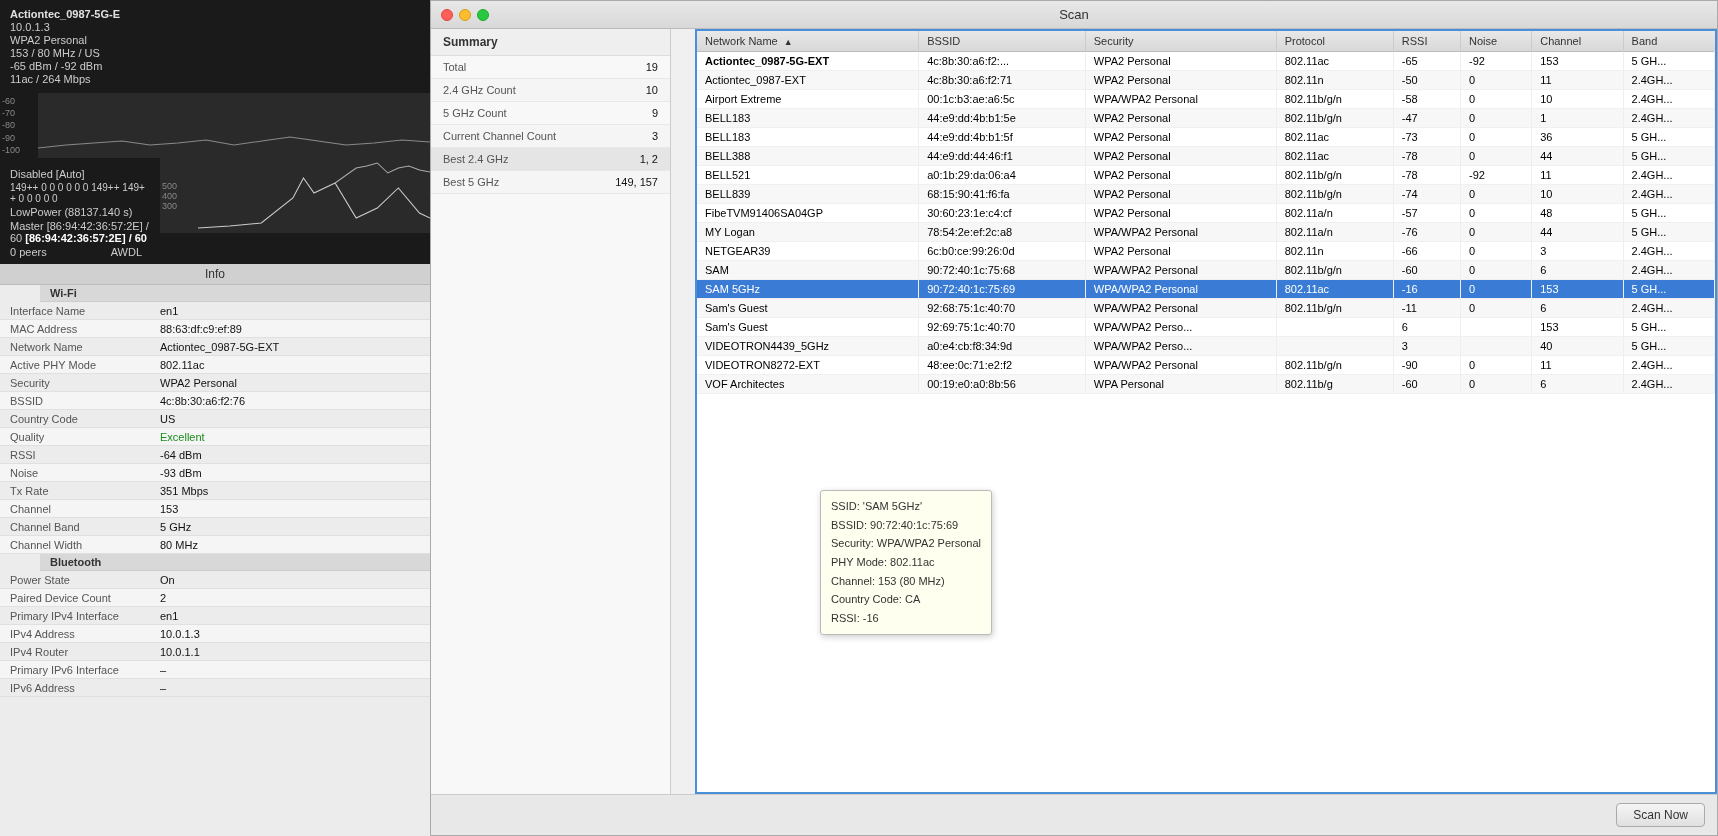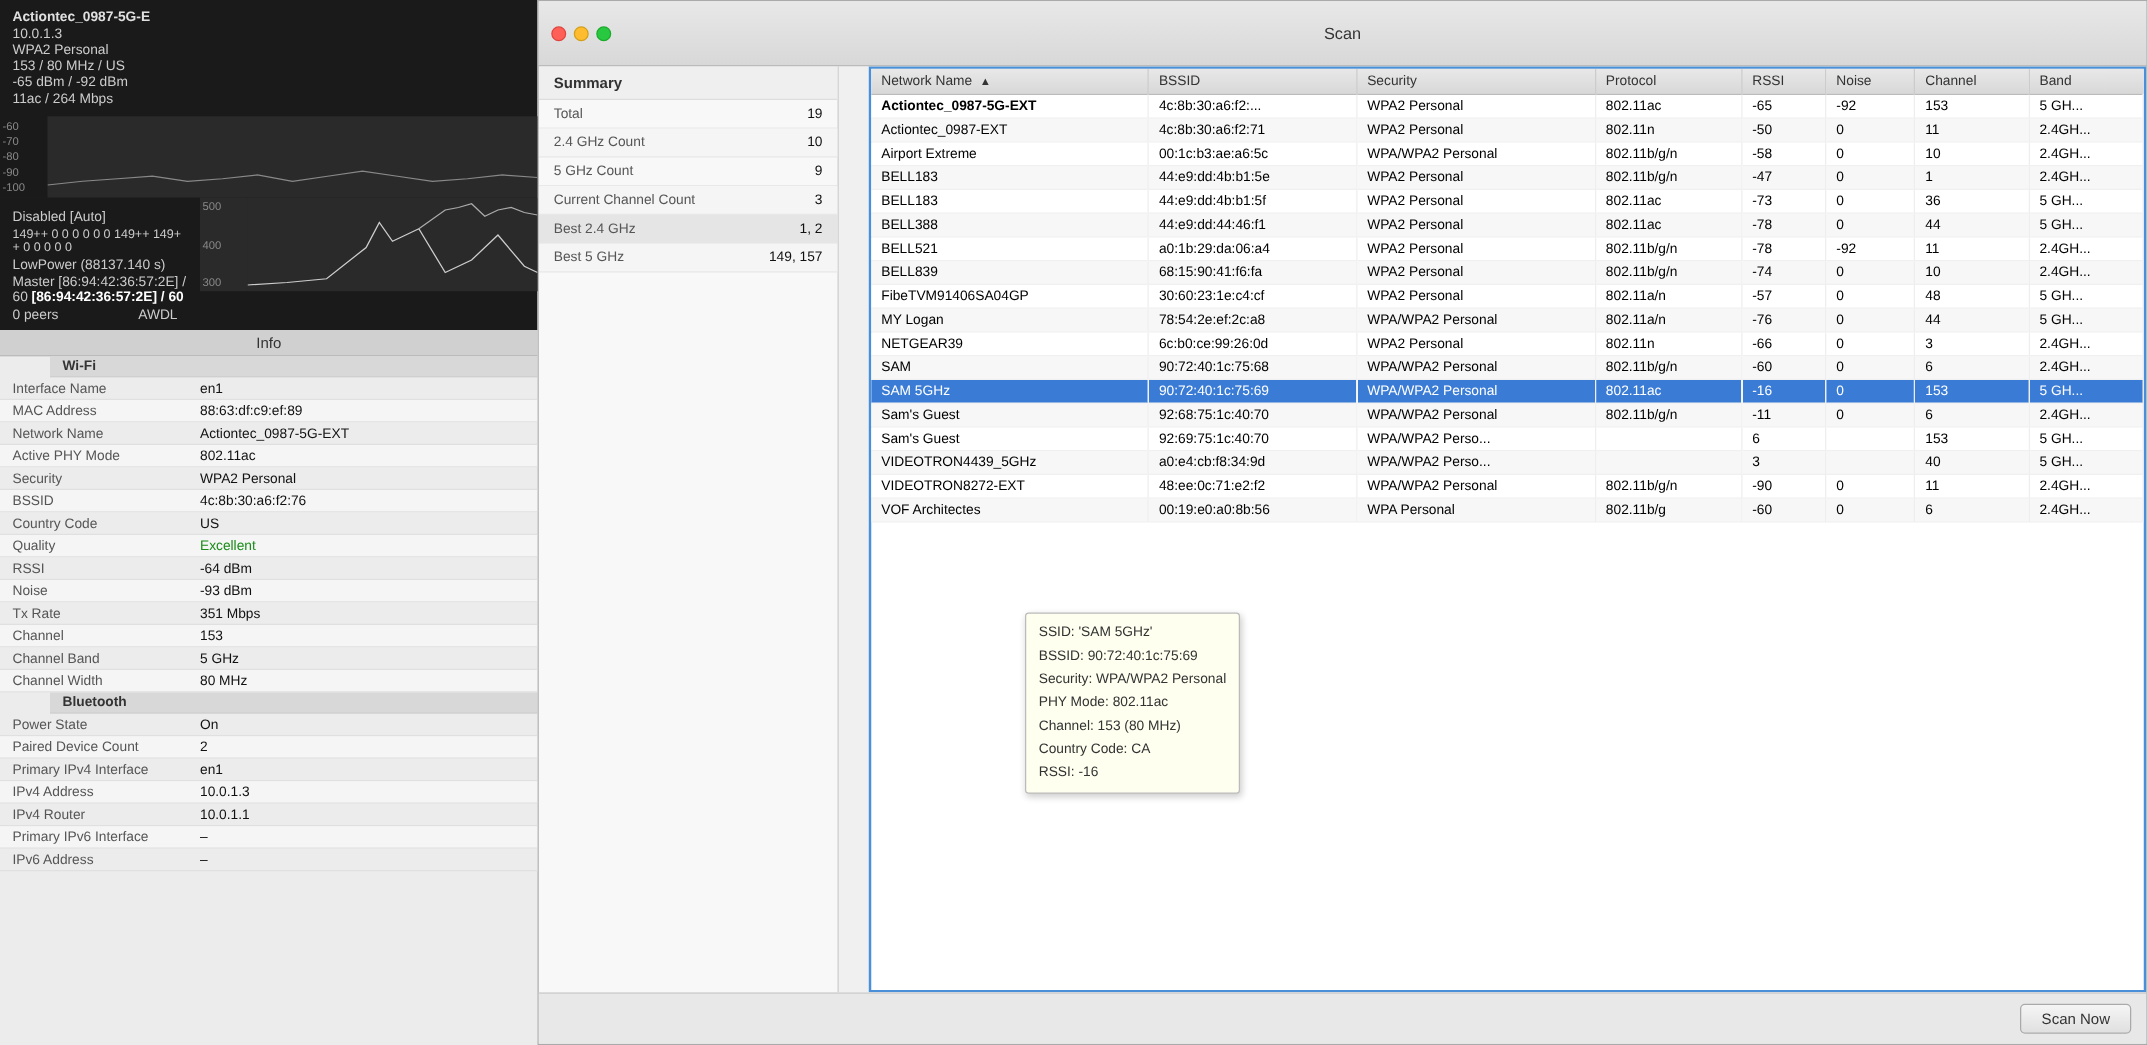--- a/index.html
+++ b/index.html
@@ -108,21 +108,21 @@
       display: flex;
       flex-direction: column;
       background: #f0f0f0;
       border: 1px solid #aaa;
       margin: 0;
     }
 
     .scan-titlebar {
       background: linear-gradient(to bottom, #e8e8e8, #d8d8d8);
       border-bottom: 1px solid #bbb;
-      padding: 18px 0;
+      padding: 6px 0;
       text-align: center;
       font-size: 13px;
       color: #333;
       font-weight: 500;
       display: flex;
       align-items: center;
       justify-content: center;
       position: relative;
     }
 
@@ -303,21 +303,21 @@
       <div style="color:#ccc; font-size:11px; margin-top:2px;">LowPower (88137.140 s)</div>
       <div style="color:#ccc; font-size:11px; margin-top:2px;">
         <span>Master [86:94:42:36:57:2E] / 60 </span><span style="font-weight:bold; color:#fff;">[86:94:42:36:57:2E] / 60</span>
       </div>
       <div style="color:#ccc; font-size:11px; margin-top:2px; display:flex; justify-content:space-between;">
         <span>0 peers</span>
         <span style="margin-right:8px;">AWDL</span>
       </div>
     </div>
     <div style="flex:1; height:75px; background:#2a2a2a; position:relative;">
-      <div style="position:absolute; left:0; top:0; width:38px; height:100%; display:flex; flex-direction:column; justify-content:space-between; padding:2px 2px; font-size:9px; color:#888;">
+      <div style="position:absolute; left:0; top:0; width:38px; height:100%; display:flex; flex-direction:column; justify-content:center; padding:2px 2px; font-size:9px; color:#888;">
         <span>500</span>
         <span>400</span>
         <span>300</span>
       </div>
       <svg style="position:absolute;left:38px;top:0;right:0;bottom:0;width:calc(100% - 38px);height:100%;" viewBox="0 0 220 75" preserveAspectRatio="none">
         <rect x="0" y="0" width="220" height="75" fill="#2a2a2a"></rect>
         <polyline points="0,70 30,68 60,65 90,40 100,20 110,35 130,25 150,60 170,50 190,30 210,55 220,60" fill="none" stroke="#ccc" stroke-width="1"></polyline>
         <polyline points="130,25 150,10 160,8 170,5 180,15 190,10 200,8 210,12 220,14" fill="none" stroke="#aaa" stroke-width="1"></polyline>
       </svg>
     </div>

